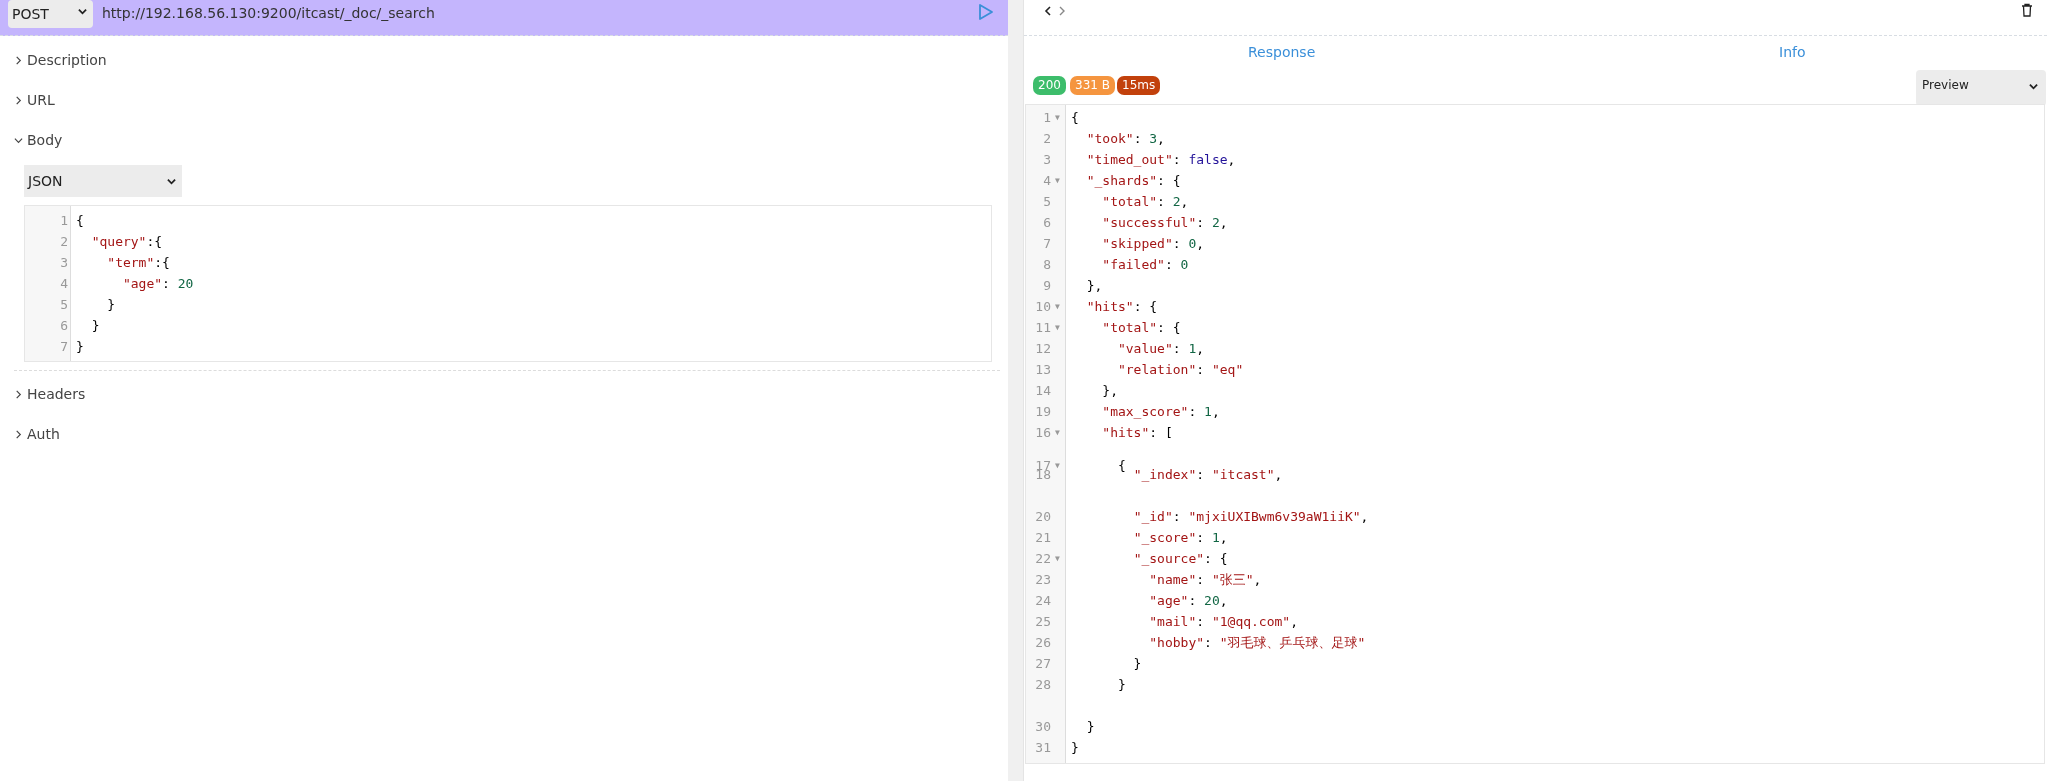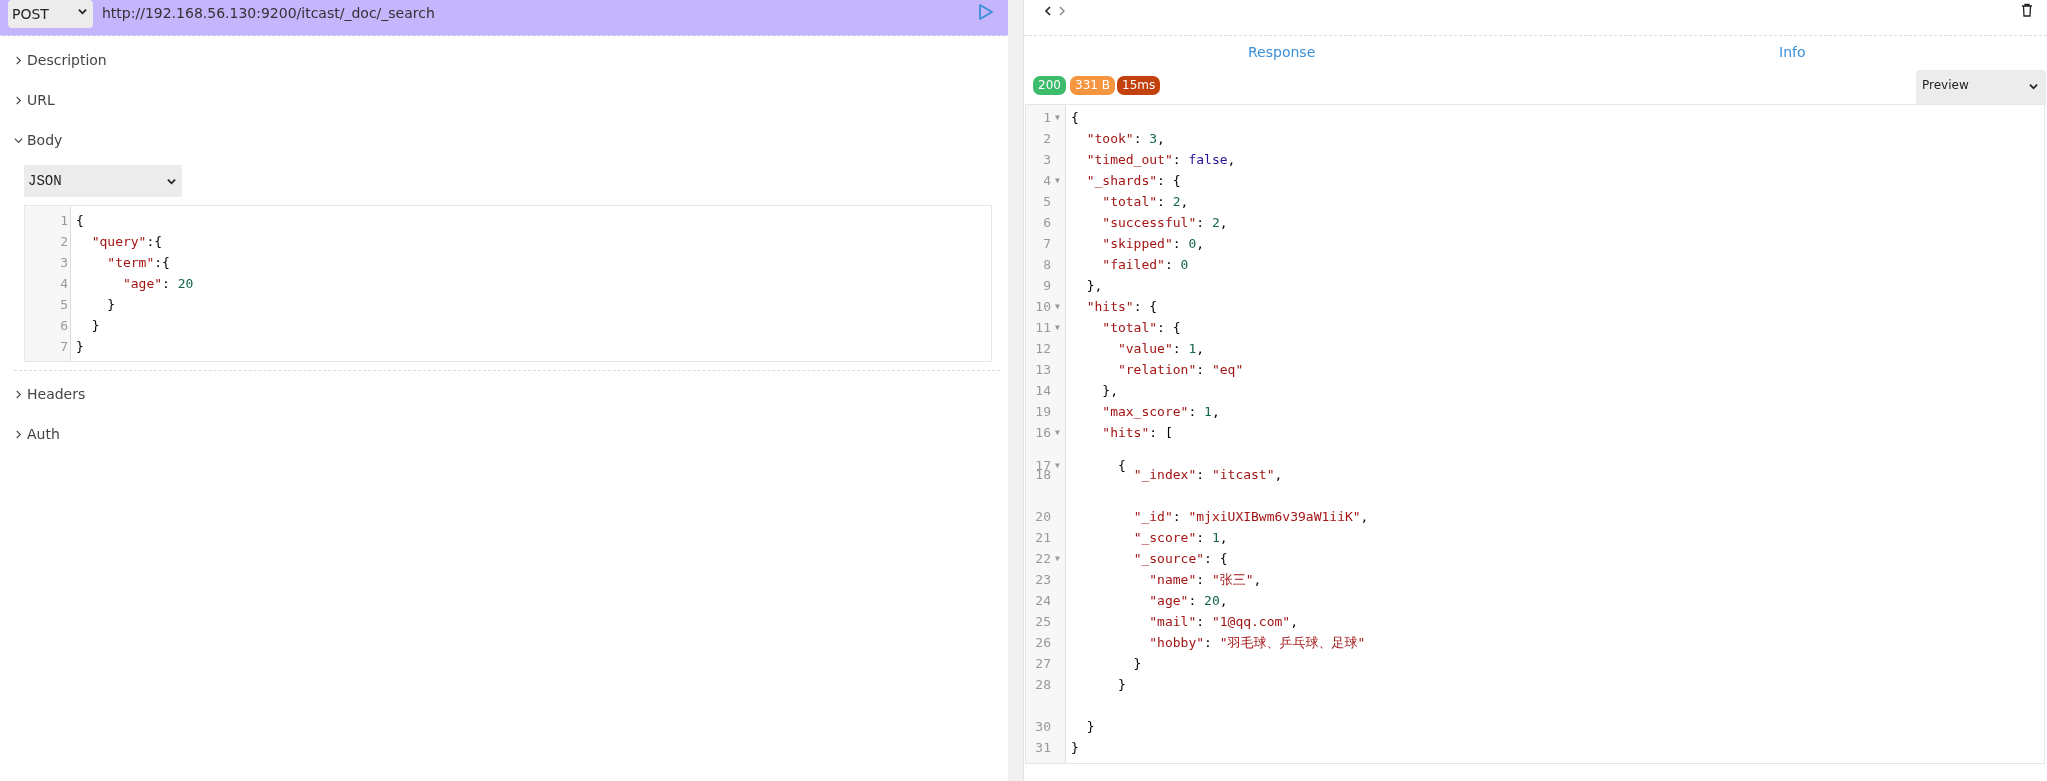--- a/index.html
+++ b/index.html
@@ -10,21 +10,21 @@
   .left { position: absolute; left: 0; top: 0; width: 1008px; height: 781px; background: #fff; }
   .topbar { position: absolute; left: 0; top: 0; width: 1008px; height: 36px; background: #c4b5fd; border-bottom: 1px dashed #d8dde3; }
   .method { position: absolute; left: 8px; top: 0; width: 85px; height: 28px; background: #ececec; border-radius: 4px; font-size: 14px; color: #222; padding: 6px 0 0 4px; }
   .method .chev { position: absolute; right: 6px; top: 7px; width: 9px; height: 9px; }
   .url { position: absolute; left: 102px; top: 5px; font-size: 14px; color: #333; }
   .send { position: absolute; left: 978px; top: 3px; width: 16px; height: 18px; cursor: pointer; }
 
   .section { position: absolute; left: 14px; font-size: 14px; color: #444; cursor: pointer; display: flex; align-items: center; }
   .section .caret { width: 9px; height: 9px; margin-right: 4px; display: inline-block; }
 
-  .bodytype { position: absolute; left: 24px; top: 165px; width: 158px; height: 32px; background: #ececec; border-radius: 0; font-size: 14px; color: #222; padding: 8px 0 0 4px; font-family: Liberation Mono, monospace; }
+  .bodytype { position: absolute; left: 24px; top: 165px; width: 158px; height: 32px; background: #ececec; border-radius: 0; font-size: 14px; color: #222; padding: 8px 0 0 4px; }
   .bodytype .chev { position: absolute; right: 6px; top: 12px; width: 9px; height: 9px; }
 
   .editor { position: absolute; border: 1px solid #e6e6e6; background: #fff; font-family: "DejaVu Sans Mono", "Liberation Mono", monospace; font-size: 13px; }
   .editor .gutter { position: absolute; left: 0; top: 0; bottom: 0; background: #f7f7f7; border-right: 1px solid #ddd; }
   .editor .line { position: absolute; left: 0; right: 0; height: 21px; line-height: 21px; white-space: pre; }
   .editor .ln { position: absolute; text-align: right; color: #999; }
   .editor .fold { position: absolute; color: #999; font-size: 8px; }
   .editor .code { position: absolute; color: #000; }
 
   .left-editor { left: 24px; top: 205px; width: 968px; height: 157px; }

